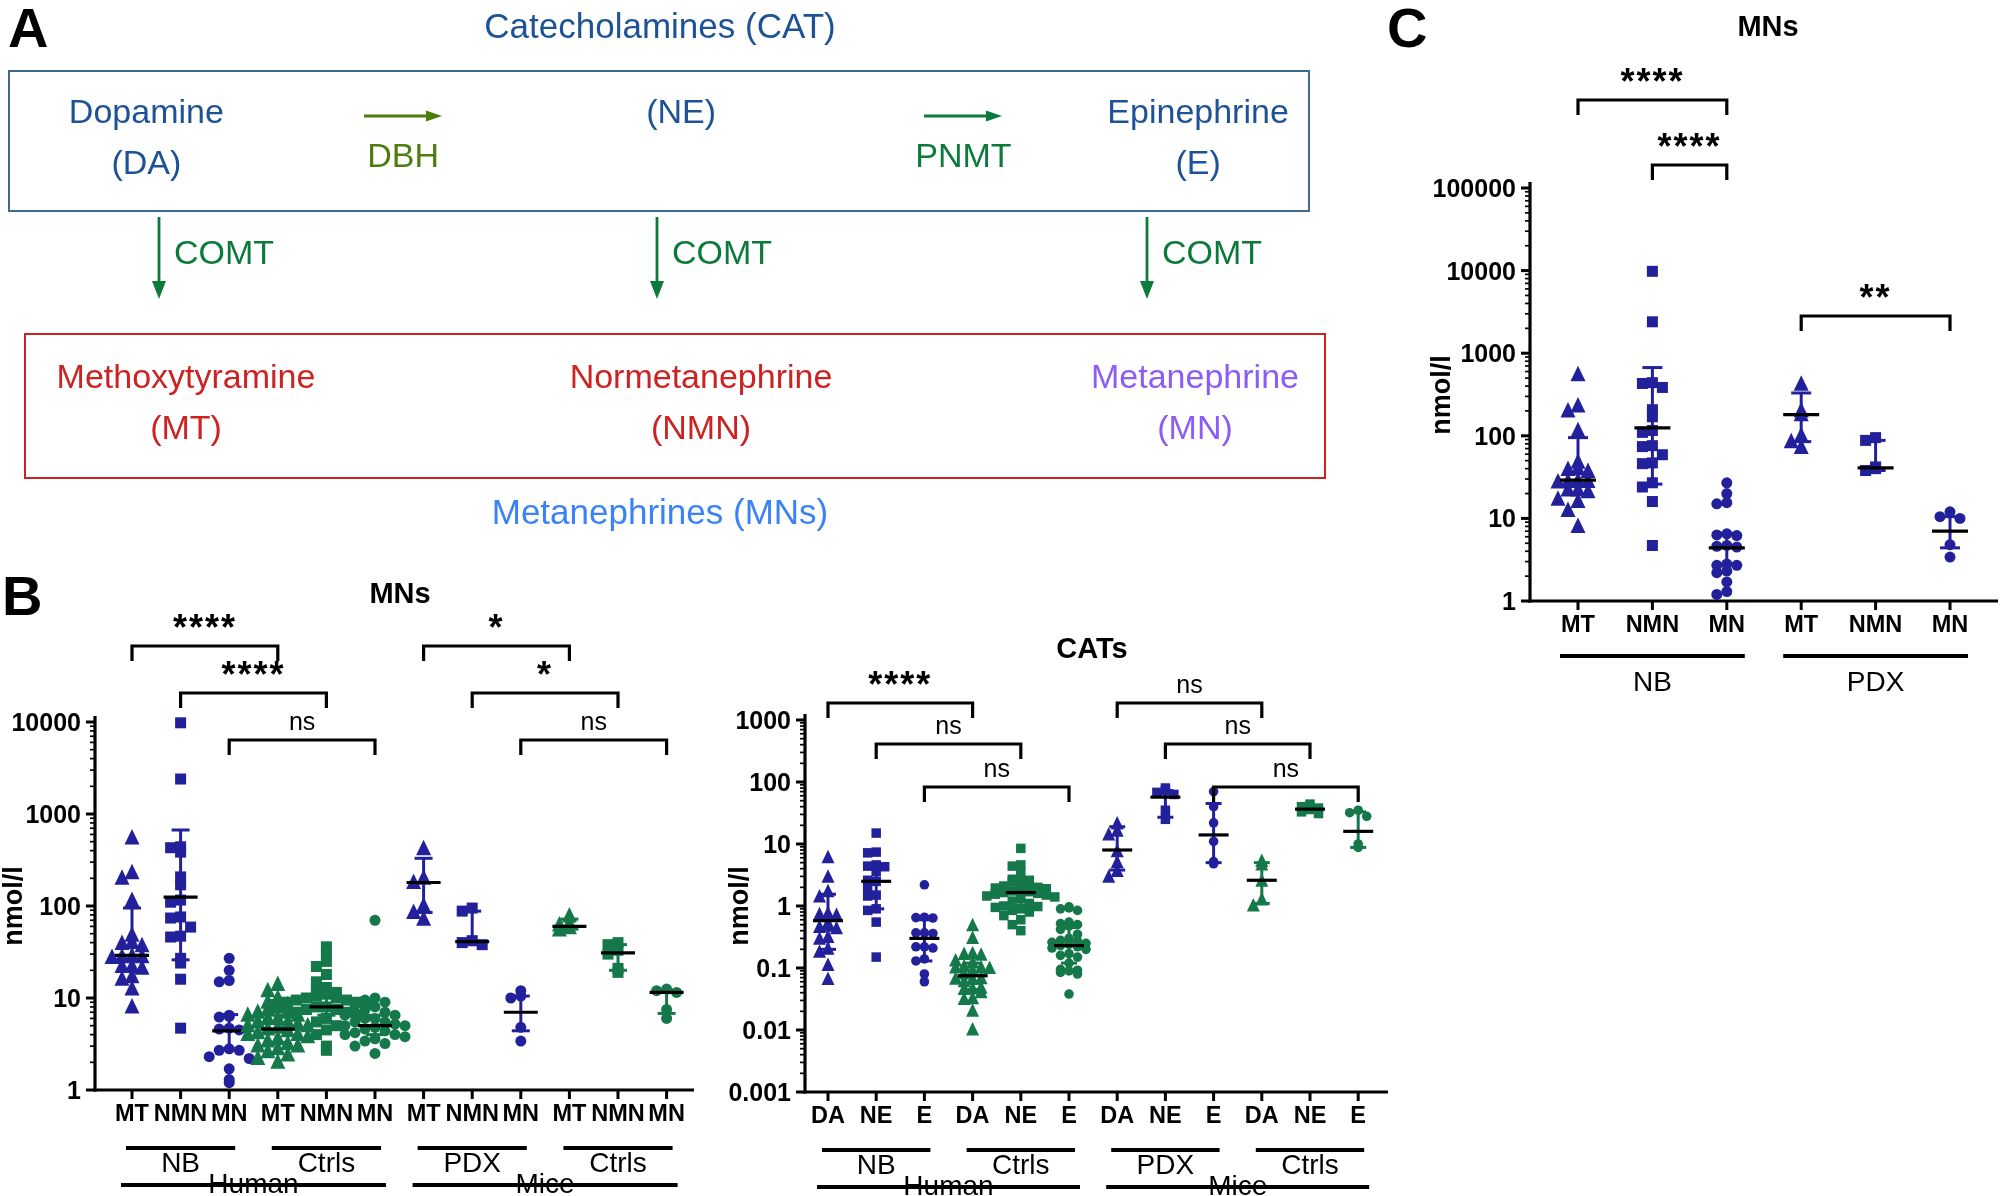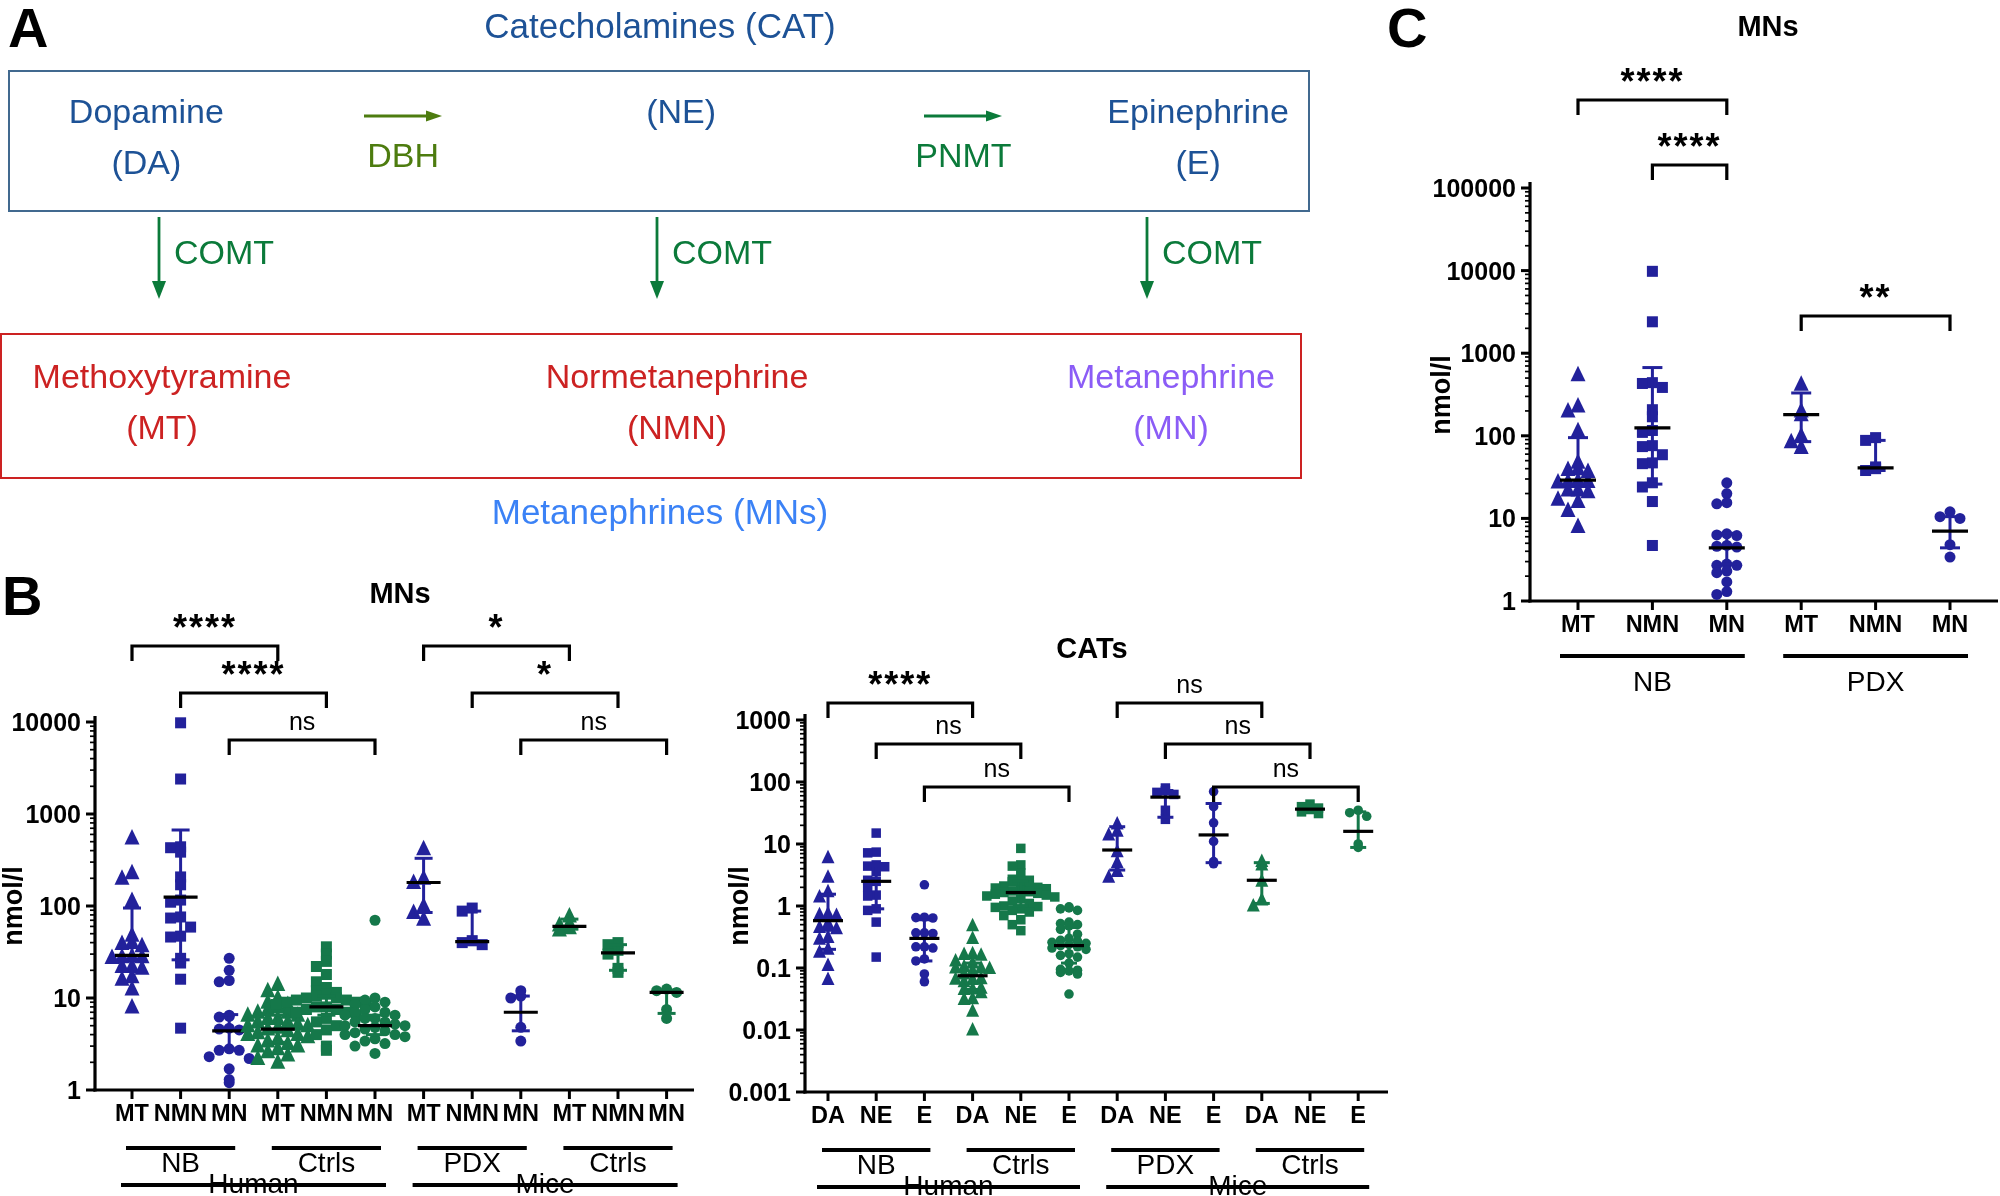--- a/index.html
+++ b/index.html
@@ -5,21 +5,21 @@
   html,body{margin:0;padding:0;background:#fff;}
   .page{position:relative;width:2000px;height:1196px;background:#fff;overflow:hidden;
         font-family:"Liberation Sans", sans-serif;}
   .letter{position:absolute;font-size:56px;font-weight:bold;color:#000;line-height:1;}
   
   .panel-a{position:absolute;left:0;top:0;width:1320px;height:560px;}
   .cat-title{position:absolute;left:10px;top:6px;width:1300px;text-align:center;
              font-size:35px;}
   .pathway-box{position:absolute;left:8px;top:70px;width:1298px;height:124px;
                border:2px solid;display:flex;align-items:flex-start;padding-top:14px;box-sizing:content-box;}
-  .metabolite-box{position:absolute;left:0;top:333px;width:1298px;height:126px;
+  .metabolite-box{position:absolute;left:24px;top:333px;width:1298px;height:126px;
                border:2px solid;display:flex;align-items:flex-start;padding-top:16px;box-sizing:content-box;}
   .node{text-align:center;font-size:34px;line-height:1.5;}
   .w1{width:320px;} .w2{width:170px;} .w3{width:370px;} .w4{width:180px;} .w5{width:258px;}
   .enzyme{display:flex;flex-direction:column;align-items:center;font-size:34px;}
   .enzyme svg{margin-top:22px;}
   .enzyme .enz-label{margin-top:12px;}
   .comt-item{position:absolute;top:215px;display:flex;align-items:flex-start;font-size:34px;}
   .comt-item .comt-label{margin-left:6px;margin-top:18px;}
   .a-footer{position:absolute;left:10px;top:492px;width:1300px;text-align:center;font-size:35px;}
   svg text{font-family:"Liberation Sans", sans-serif;}

